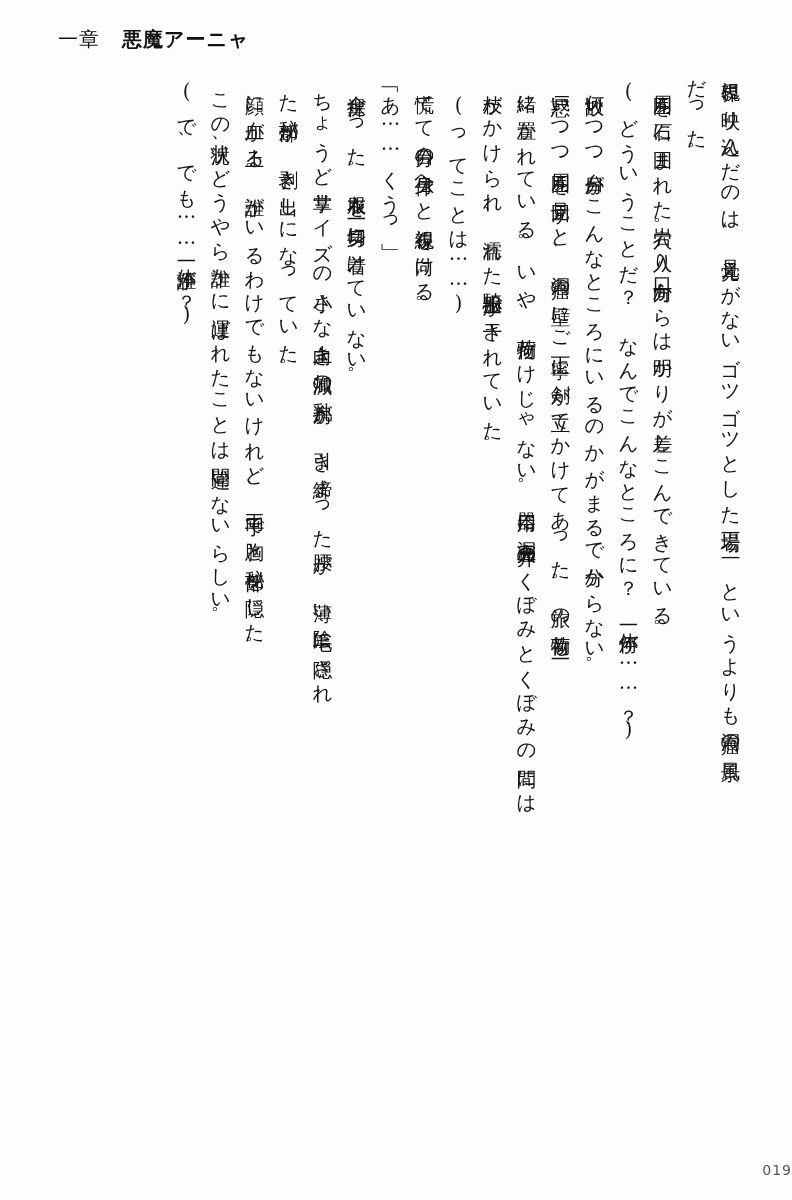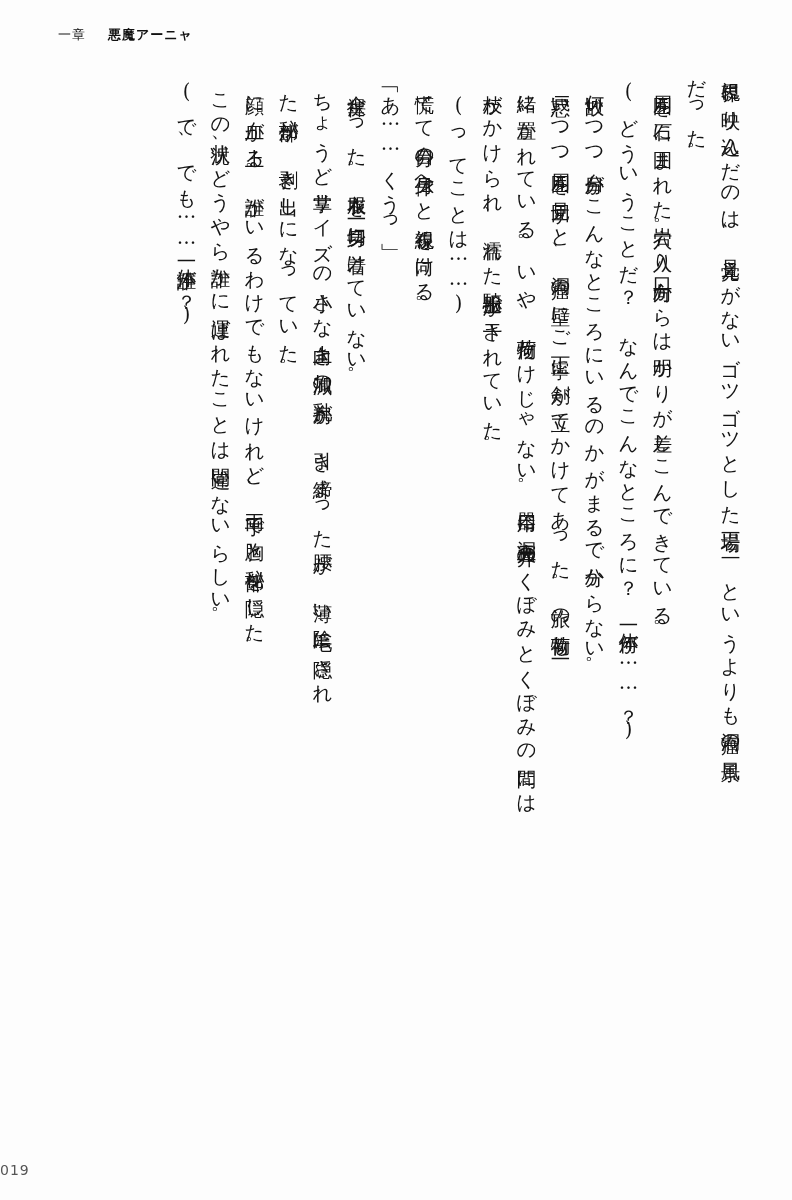--- a/index.html
+++ b/index.html
@@ -20,21 +20,21 @@
     position: absolute;
     inset: 0;
     background: #fdfdfd;
   }
 
   
   .header {
     position: absolute;
     top: 26px;
     left: 58px;
-    font-size: 13px;
+    font-size: 20px;
     letter-spacing: 1px;
     color: #111;
     white-space: nowrap;
     font-family: "DejaVu Serif", "Liberation Serif", serif;
   }
   .header .chapter-num {
     margin-right: 22px;
   }
   .header .chapter-title {
     font-weight: 600;
@@ -72,21 +72,21 @@
   
   .tcol.indent1 { padding-top: 14px; }
   .tcol.indent2 { padding-top: 28px; }
 
   
   .folio {
     position: absolute;
     bottom: 22px;
     left: 0;
     right: 0;
-    text-align: left;
+    text-align: right;
     font-size: 14px;
     color: #555;
     letter-spacing: 1px;
     font-family: "DejaVu Sans", "Liberation Sans", sans-serif;
   }
 </style>
 </head>
 <body>
 
 <div class="page">

